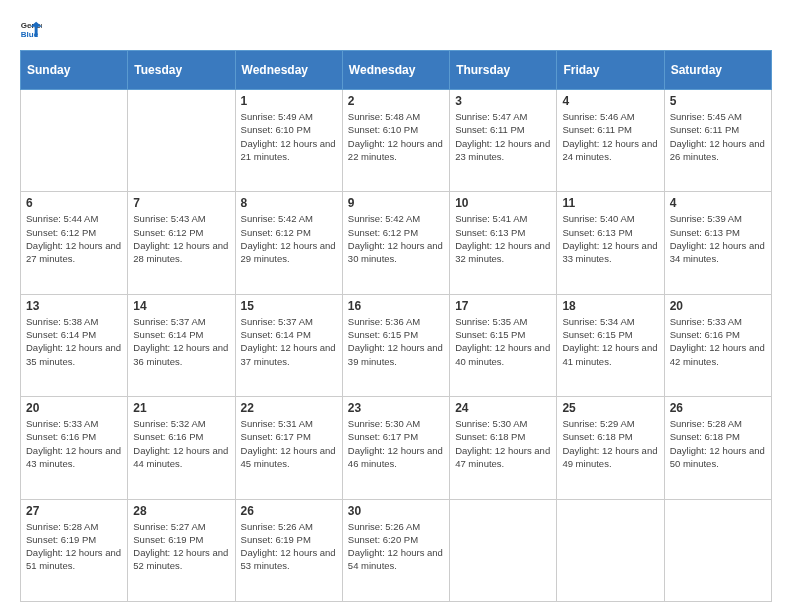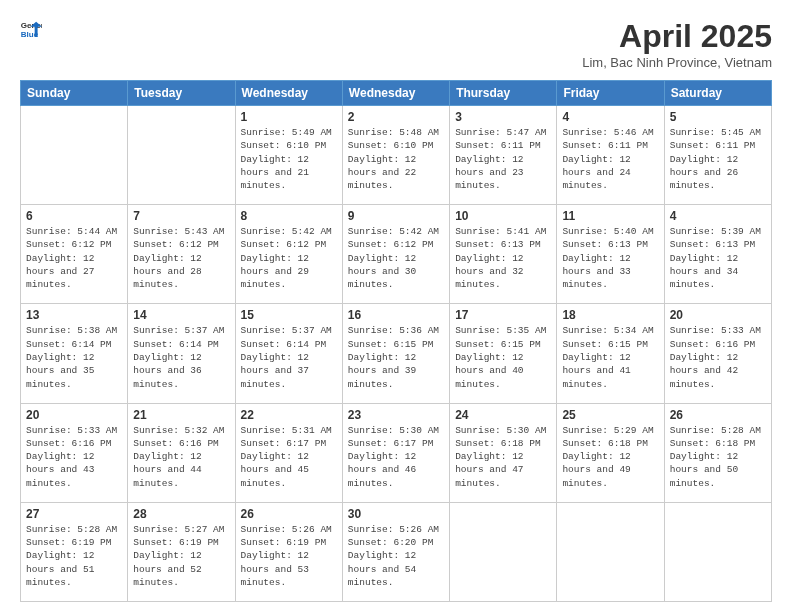--- a/index.html
+++ b/index.html
@@ -47,21 +47,21 @@
     .calendar {
       flex: 1;
       border-collapse: collapse;
       width: 100%;
       table-layout: fixed;
     }
     .calendar thead tr th {
       background-color: #3a7abf;
       color: #fff;
       text-align: left;
-      padding: 5px 6px;
+      padding: 12px 6px;
       font-size: 12px;
       font-weight: bold;
       border: 1px solid #5a9ad0;
     }
     .calendar tbody tr td {
       border: 1px solid #ccc;
       vertical-align: top;
       padding: 4px 5px;
       font-size: 10px;
       color: #333;
@@ -72,45 +72,40 @@
       font-size: 12px;
       font-weight: bold;
       color: #333;
       display: block;
       margin-bottom: 2px;
     }
     .day-info {
       font-size: 9.5px;
       color: #444;
       line-height: 1.4;
-      font-family: Liberation Mono, monospace;
     }
     .empty-cell {
       background: #f9f9f9;
     }
     .last-row td {
       height: 80px;
     }
   </style>
 </head>
 <body>
 
 <div class="page">
   <div class="header">
     <div class="logo">
       <svg class="logo-icon" viewBox="0 0 30 30">
         <text x="1" y="14" font-size="11" font-weight="bold" fill="#333">General</text>
         <text x="1" y="26" font-size="11" font-weight="bold" fill="#1a6abf">Blue</text>
         <polygon points="22,5 30,12 24,12 24,26 20,26 20,12 14,12" fill="#1a6abf"></polygon>
       </svg>
     </div>
-    <div class="title-block">
-      <h1>April 2025</h1>
-      <div class="subtitle">Lim, Bac Ninh Province, Vietnam</div>
-    </div>
   </div>
 
   <table class="calendar">
     <thead>
       <tr>
           <th>Sunday</th>
           <th>Tuesday</th>
           <th>Wednesday</th>
           <th>Wednesday</th>
           <th>Thursday</th>

